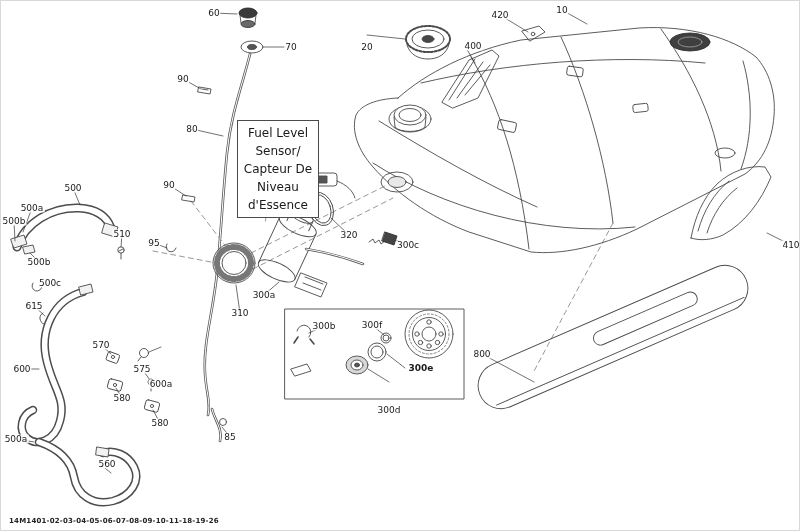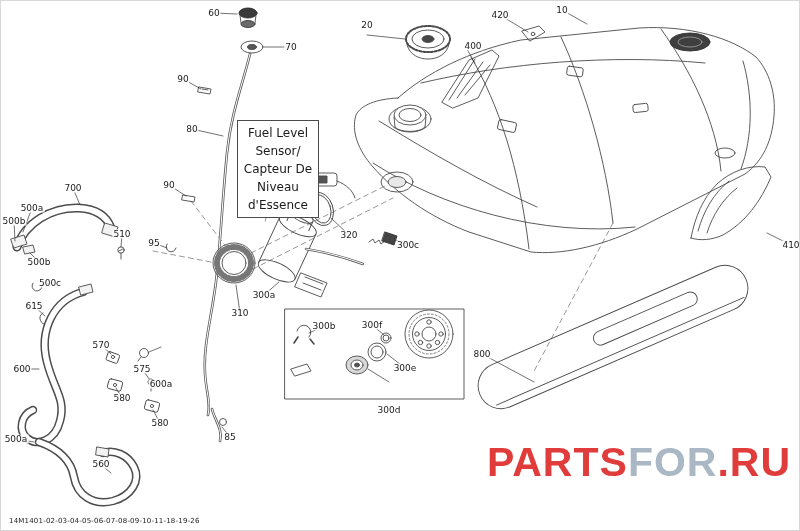--- a/index.html
+++ b/index.html
@@ -15,21 +15,21 @@
     background:rgba(255,255,255,0.9); padding:0 1px; white-space:nowrap;
   }
   .sensor-box {
     position:absolute; left:236px; top:119px; width:76px;
     border:1px solid #4a4a4a; background:#fff;
     font-size:12px; line-height:1.5; text-align:center; padding:3px 2px;
     white-space:pre-line; color:#1a1a1a;
   }
   .part-code {
     position:absolute; left:8px; top:516px;
-    font-size:7px; letter-spacing:0.2px; color:#222;
+    font-size:7px; letter-spacing:0.2px; color:#222;font-weight:bold;
   }
   .watermark-tagline {
     position:absolute; left:487px; top:430px; width:304px;
     text-align:center; font-size:11px; letter-spacing:0.6px;
     color:#97a1aa;
   }
   .watermark-logo {
     position:absolute; left:483px; top:441px; width:310px;
     font-family:"Liberation Sans", sans-serif;
     font-size:41px; font-weight:bold; letter-spacing:1px; line-height:1;
@@ -299,58 +299,57 @@
           <line x1="99" y1="463" x2="110" y2="472"></line>
           <line x1="481" y1="353" x2="533" y2="381"></line>
           <line x1="790" y1="244" x2="766" y2="232"></line>
         </g>
     </g>
   </svg>
 
   <div id="callout-layer">
       <div class="callout" style="left: 213px; top: 12px;">60</div>
       <div class="callout" style="left: 290px; top: 46px;">70</div>
-      <div class="callout" style="left: 366px; top: 24px; text-align: center;">20</div>
+      <div class="callout" style="left: 366px; top: 46px; text-align: center;">20</div>
       <div class="callout" style="left: 464px; top: 45px; margin-left: 8px;">400</div>
       <div class="callout" style="left: 499px; top: 14px;">420</div>
       <div class="callout" style="left: 561px; top: 9px;">10</div>
       <div class="callout" style="left: 182px; top: 78px;">90</div>
       <div class="callout" style="left: 191px; top: 128px;">80</div>
       <div class="callout" style="left: 168px; top: 184px;">90</div>
-      <div class="callout" style="left: 72px; top: 187px;">700</div>
+      <div class="callout" style="left: 72px; top: 187px;">500</div>
       <div class="callout" style="left: 31px; top: 207px;">500a</div>
       <div class="callout" style="left: 13px; top: 220px;">500b</div>
       <div class="callout" style="left: 121px; top: 233px;">510</div>
       <div class="callout" style="left: 153px; top: 242px;">95</div>
       <div class="callout" style="left: 38px; top: 261px;">500b</div>
       <div class="callout" style="left: 49px; top: 282px;">500c</div>
       <div class="callout" style="left: 33px; top: 305px;">615</div>
       <div class="callout" style="left: 272px; top: 175px; margin-left: 32px;">300g</div>
       <div class="callout" style="left: 348px; top: 234px;">320</div>
       <div class="callout" style="left: 407px; top: 244px;">300c</div>
       <div class="callout" style="left: 263px; top: 294px;">300a</div>
       <div class="callout" style="left: 239px; top: 312px;">310</div>
       <div class="callout" style="left: 323px; top: 325px;">300b</div>
       <div class="callout" style="left: 371px; top: 324px;">300f</div>
-      <div class="callout" style="left: 404px; top: 367px;">300e</div>
+      <div class="callout" style="left: 420px; top: 367px; font-weight: bold;">300e</div>
       <div class="callout" style="left: 388px; top: 381px; margin-top: 28px;">300d</div>
       <div class="callout" style="left: 100px; top: 344px;">570</div>
       <div class="callout" style="left: 160px; top: 346px; margin-top: 37px;">600a</div>
       <div class="callout" style="left: 141px; top: 368px;">575</div>
       <div class="callout" style="left: 21px; top: 368px;">600</div>
       <div class="callout" style="left: 121px; top: 397px;">580</div>
       <div class="callout" style="left: 159px; top: 422px;">580</div>
       <div class="callout" style="left: 229px; top: 436px;">85</div>
       <div class="callout" style="left: 15px; top: 438px;">500a</div>
-      <div class="callout" style="left: 100px; top: 463px;">560</div>
+      <div class="callout" style="left: 106px; top: 463px;">560</div>
       <div class="callout" style="left: 481px; top: 353px;">800</div>
       <div class="callout" style="left: 790px; top: 244px;">410</div>
     </div>
 
   <div class="sensor-box">Fuel Level Sensor/
 Capteur De Niveau
 d'Essence</div>
 
   <div class="part-code">14M1401-02-03-04-05-06-07-08-09-10-11-18-19-26</div>
 
-  <div class="watermark-logo"><span style="color: rgb(224, 60, 60);">PARTS</span><span style="color: rgb(169, 184, 196);">FOR</span><span style="color: rgb(224, 60, 60);">.RU</span></div>
 
 </div>
 
 </body></html>

